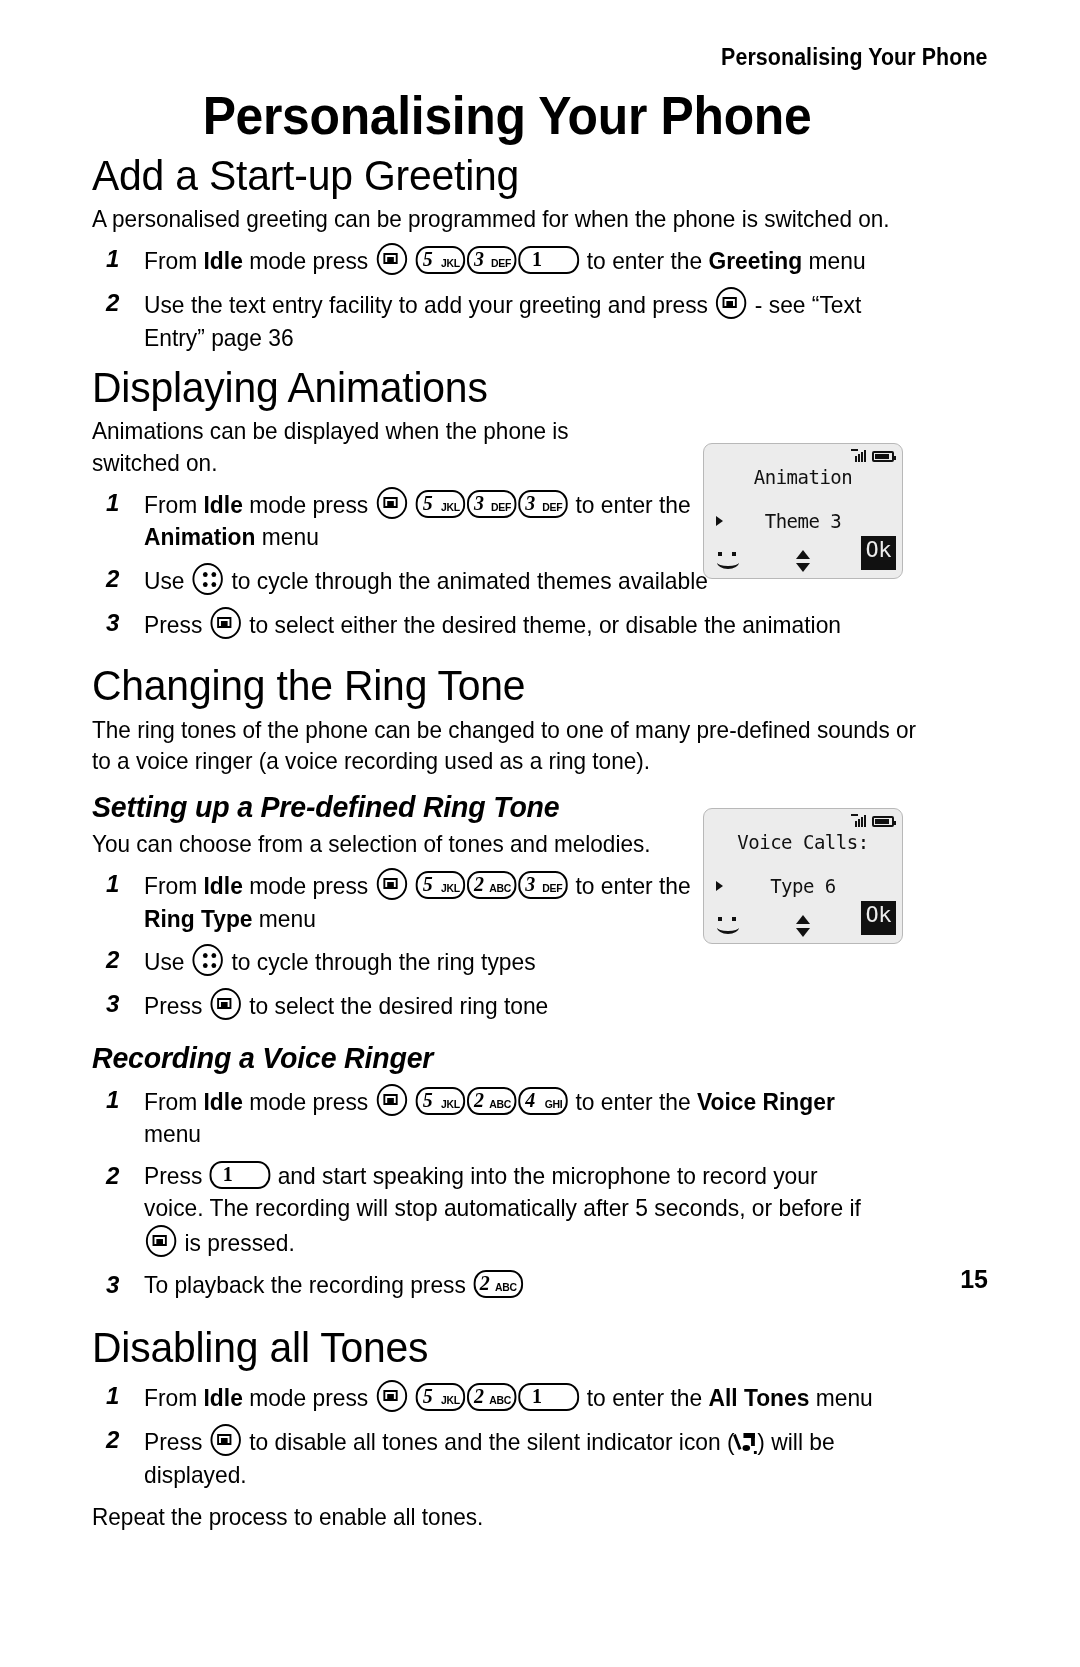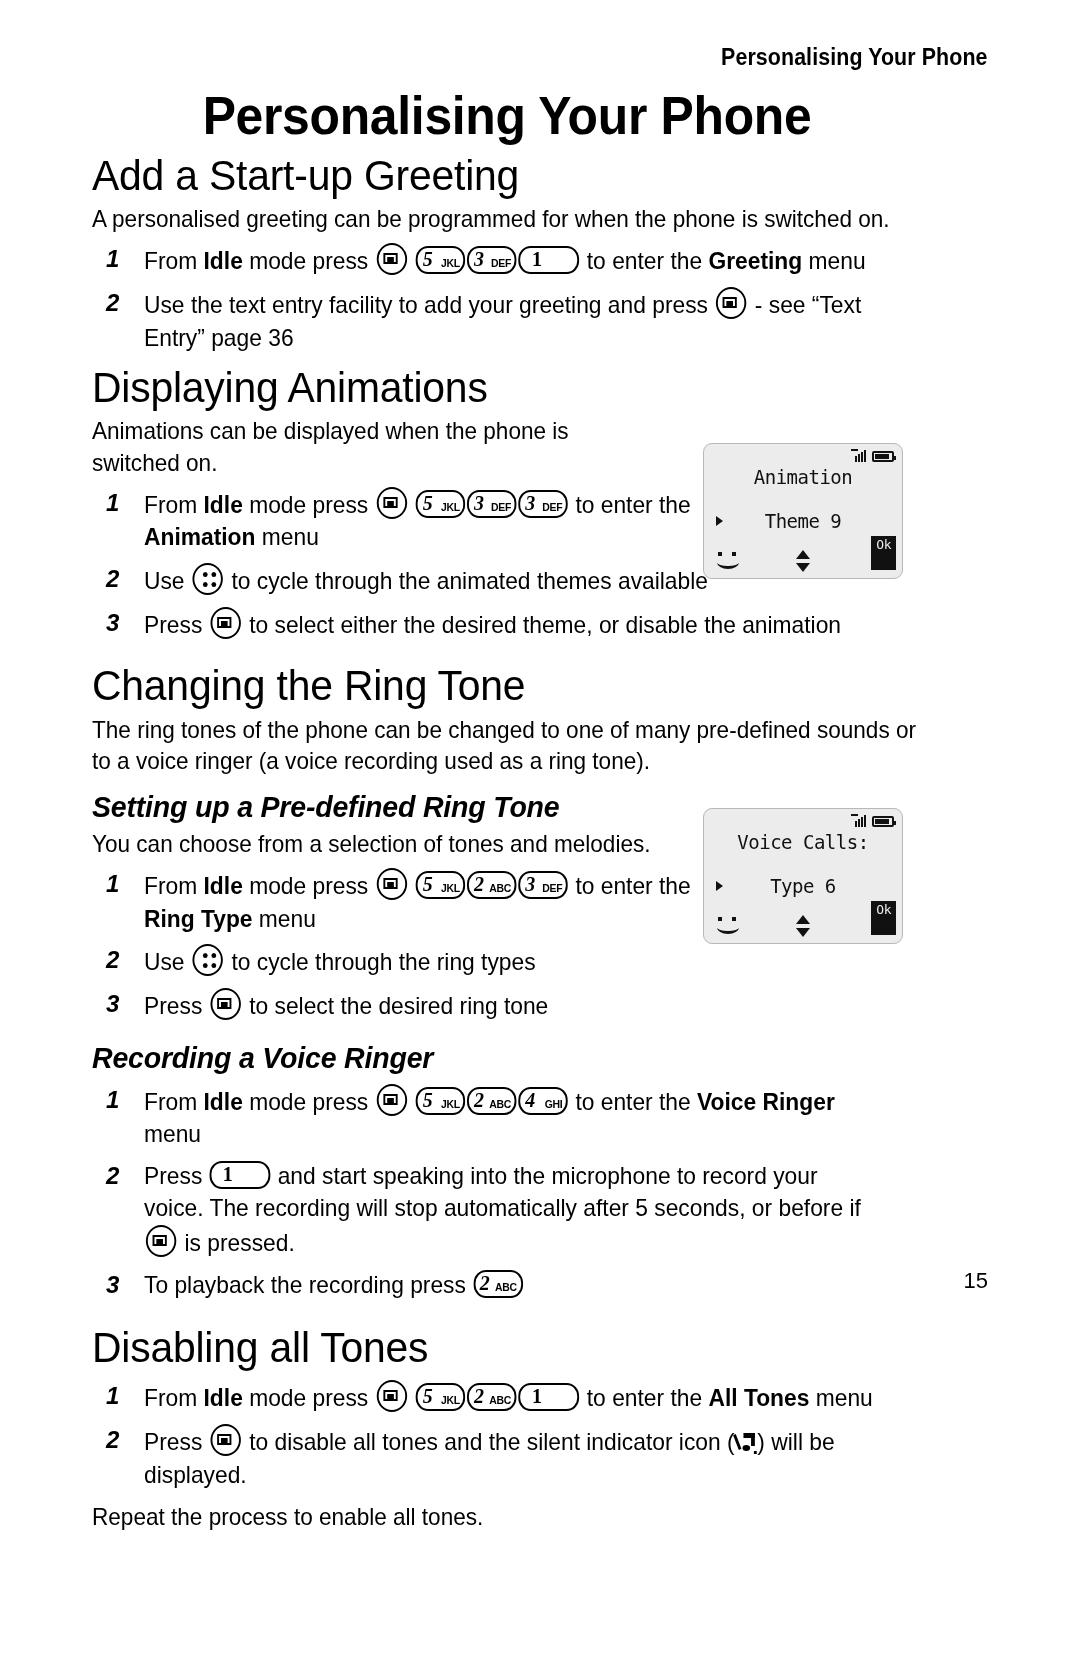--- a/index.html
+++ b/index.html
@@ -186,31 +186,31 @@
   .lcd .updown .up{
     width:0;height:0;border-bottom:9px solid #111;
     border-left:7px solid transparent;border-right:7px solid transparent;
   }
   .lcd .updown .down{
     width:0;height:0;border-top:9px solid #111;
     border-left:7px solid transparent;border-right:7px solid transparent;
   }
   .lcd .okbtn{
     position:absolute;right:6px;bottom:8px;
-    background:#111;color:#ececec;font-size:13px;
-    padding:1px 5px 18px 5px;letter-spacing:-.5px;
+    background:#111;color:#ececec;font-size:22px;
+    padding:1px 5px 8px 5px;letter-spacing:-.5px;
   }
 
   #lcd-animation{left:703px;top:443px;}
   #lcd-voicecalls{left:703px;top:808px;}
 
   
   .pagenum{
     position:absolute;right:92px;bottom:120px;
-    font-size:22px;font-weight:normal;
+    font-size:25px;font-weight:bold;
   }
 </style>
 </head>
 <body>
 
 <div class="page">
 
   <div class="running-head">Personalising Your Phone</div>
 
   <div class="content">
@@ -344,21 +344,21 @@
           <i></i>
           <i></i>
           <i></i>
         </span>
       <span class="batt">
           <span class="tip"></span>
         </span>
     </div>
     <div class="title">Animation</div>
     <div class="leftarrow"></div>
-    <div class="value">Theme 9</div>
+    <div class="value">Theme 3</div>
     <div class="smiley">
       <span class="eye l"></span>
         <span class="eye r"></span>
         <span class="mouth"></span>
     </div>
     <div class="updown">
       <span class="up"></span>
       <span class="down"></span>
     </div>
     <div class="okbtn">Ok</div>

